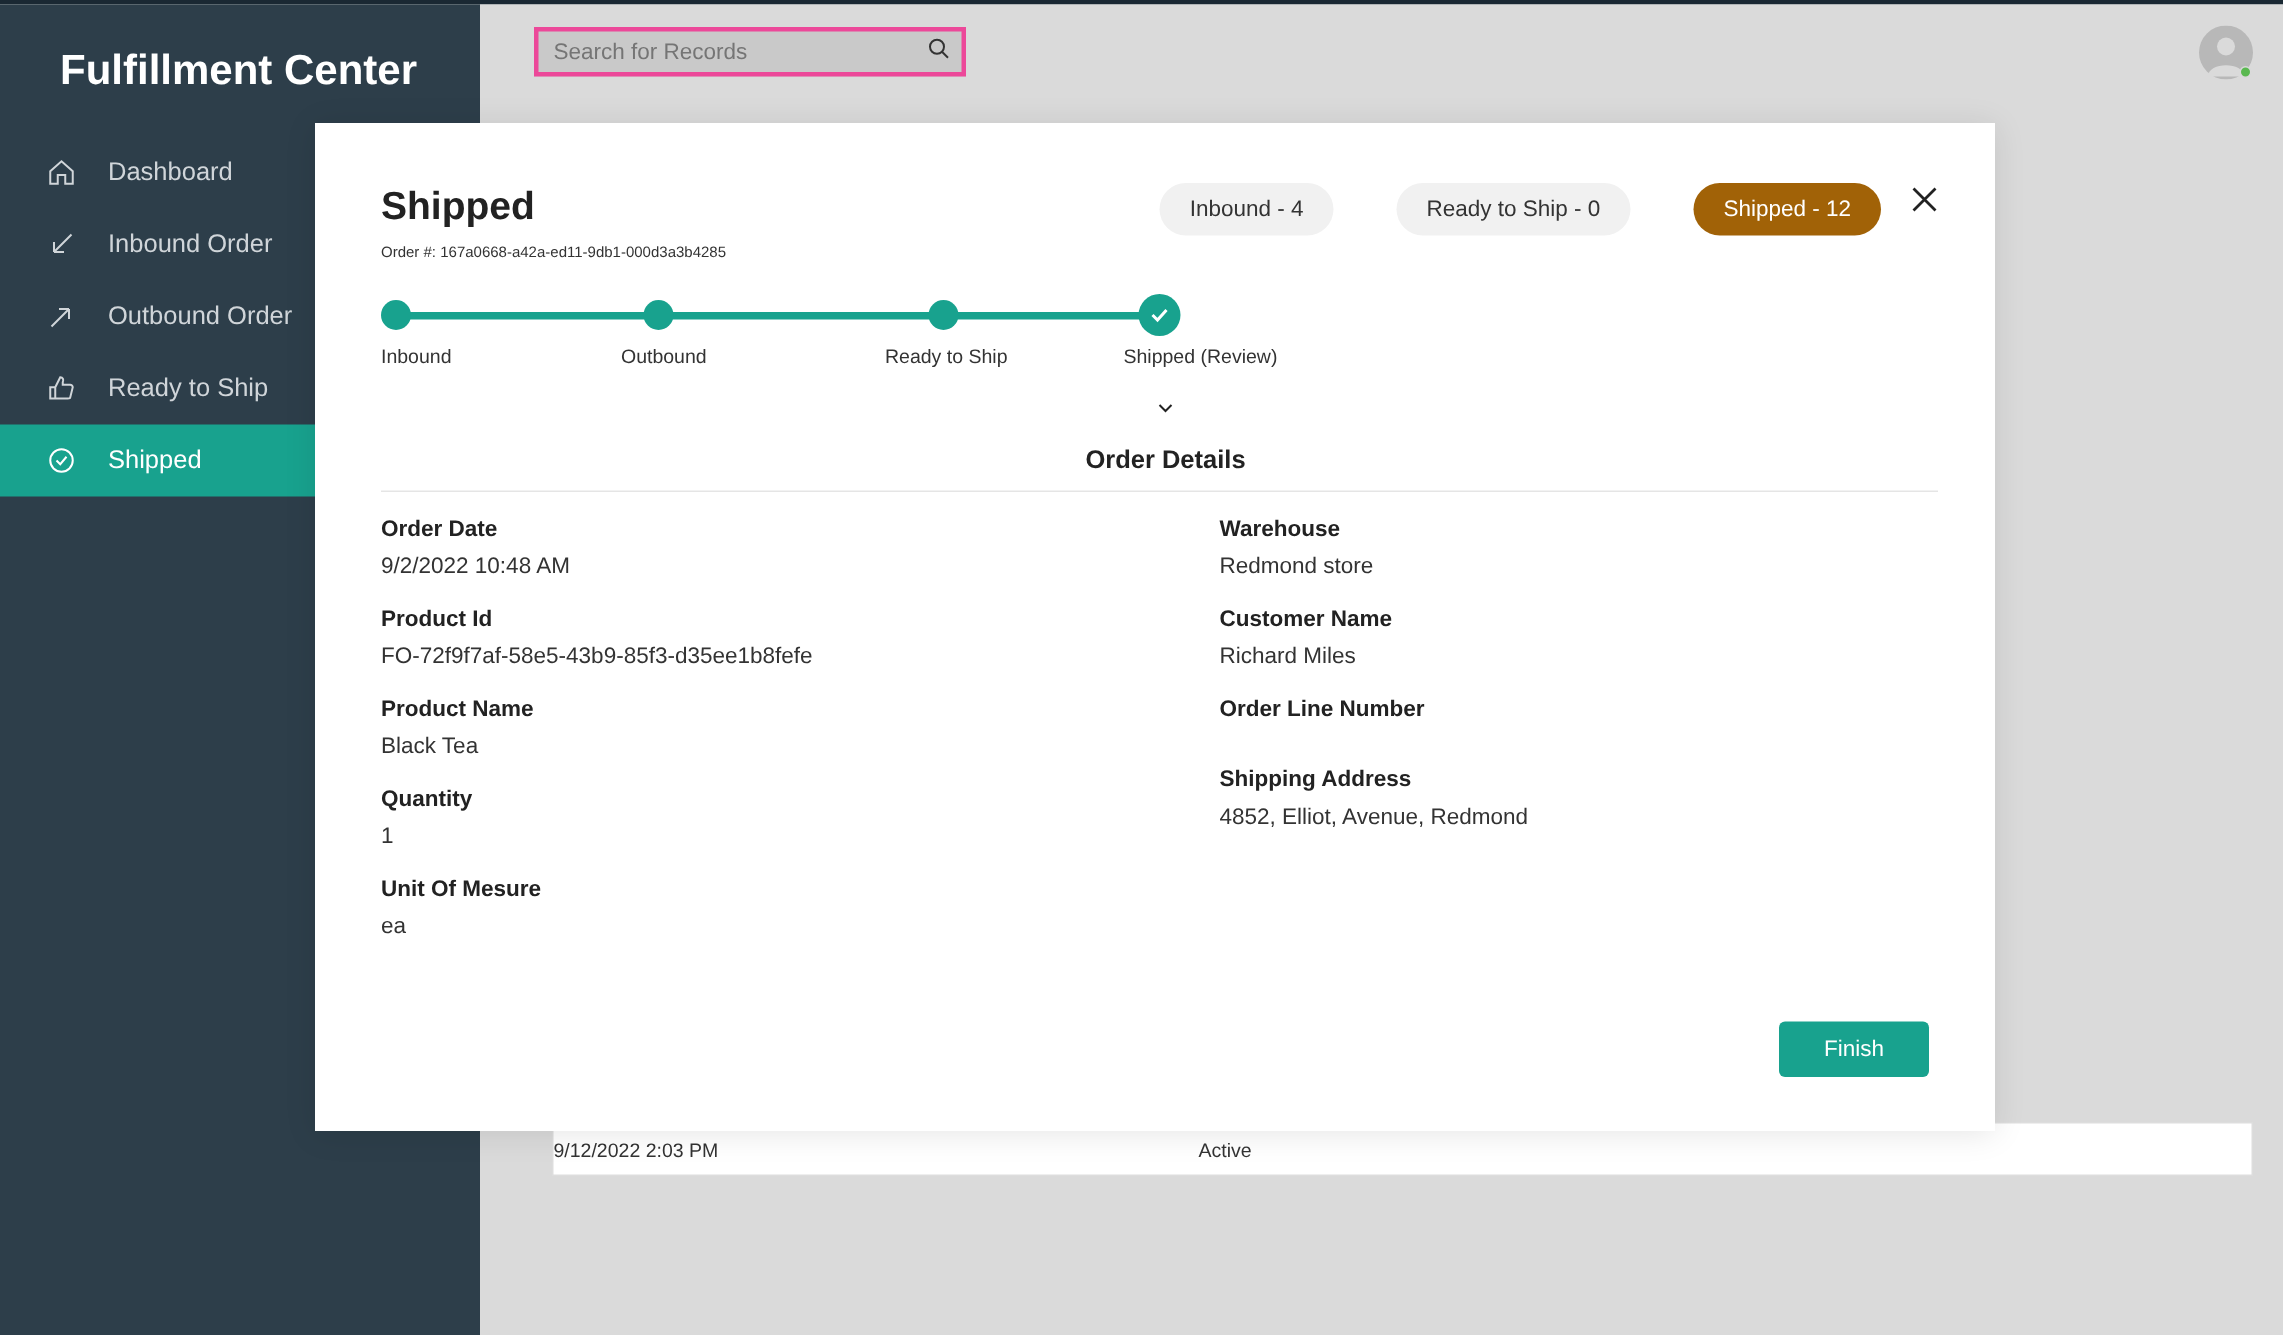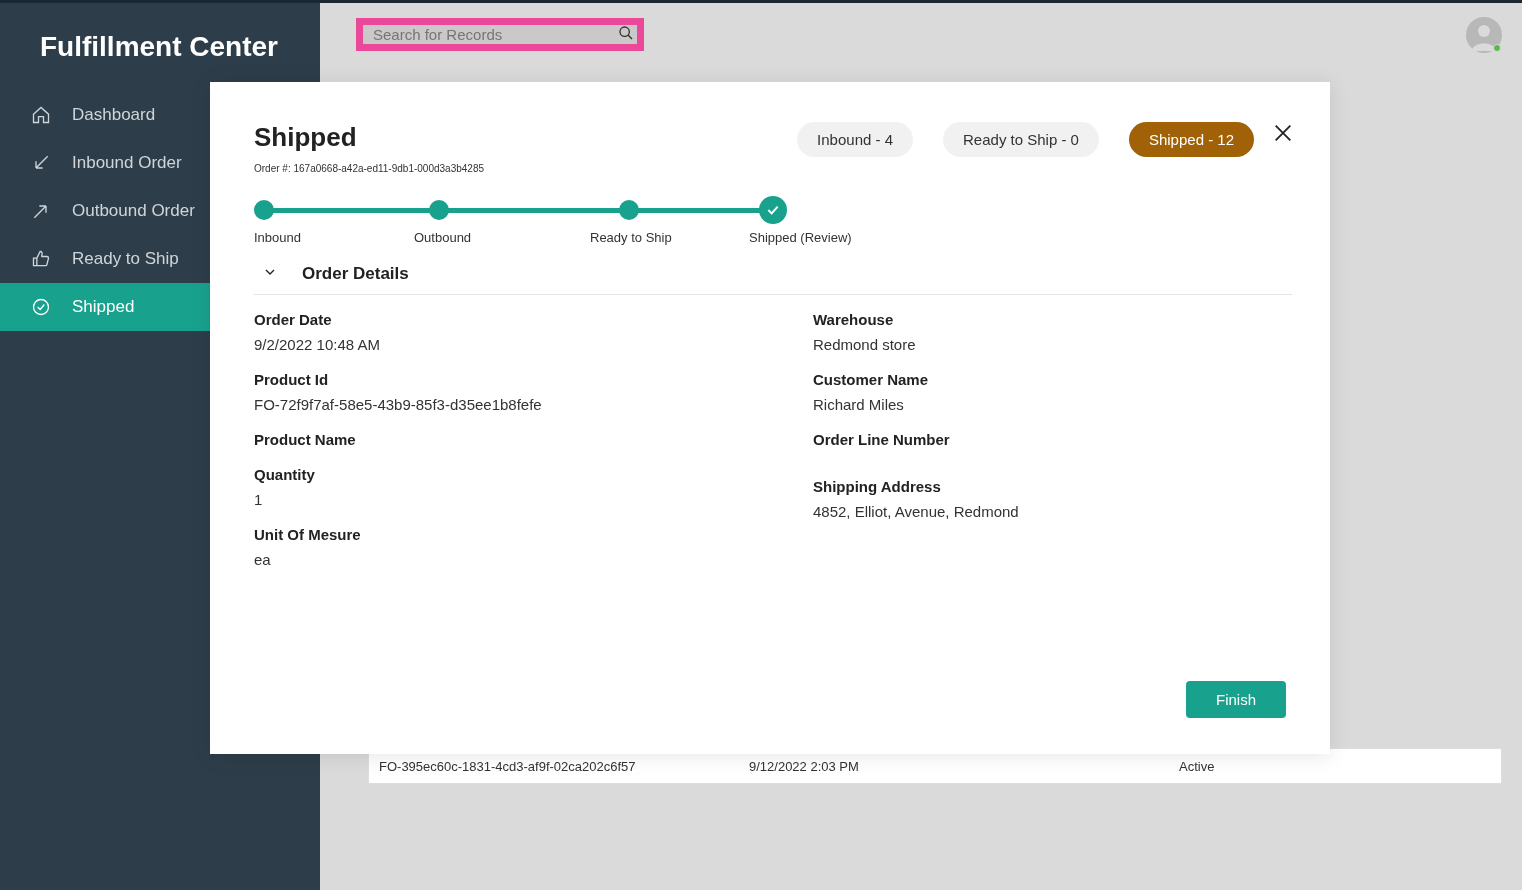--- a/index.html
+++ b/index.html
@@ -69,21 +69,21 @@
     .search-wrapper {
       position: relative;
       margin: 15px 0 0 36px;
       width: 288px;
     }
     .search-input {
       width: 100%;
       height: 33px;
       padding: 6px 36px 6px 10px;
       font-size: 15px;
-      border: 7px solid #ec4899;
+      border: 3px solid #ec4899;
       background: #c9c9c9;
       color: #555;
     }
     .search-icon {
       position: absolute;
       right: 10px;
       top: 50%;
       transform: translateY(-50%);
     }
     .avatar-icon {
@@ -146,21 +146,21 @@
     .modal-subtitle {
       font-size: 10px;
       color: #333;
       margin-bottom: 26px;
     }
     .pills {
       position: absolute;
       right: 38px;
       top: 0;
       display: flex;
-      gap: 30px;
+      gap: 42px;
       align-items: center;
     }
     .pill {
       padding: 9px 20px;
       border-radius: 20px;
       font-size: 15px;
       background: #f1f1f1;
       color: #333;
       cursor: pointer;
     }
@@ -201,24 +201,25 @@
     .stepper-label {
       position: absolute;
       top: 30px;
       font-size: 13px;
       color: #333;
       white-space: nowrap;
     }
     .section-header {
       display: flex;
       align-items: center;
-      gap: 24px;
+      gap: 12px;
       padding: 4px 0 10px 8px;
       border-bottom: 1px solid #e5e5e5;
       margin-bottom: 16px;
+      flex-direction: column;
     }
     .section-title {
       font-size: 17px;
       font-weight: 600;
       color: #222;
     }
     .details-grid {
       display: flex;
       gap: 80px;
     }
@@ -319,21 +320,20 @@
   <div class="avatar-icon">
     <svg width="36" height="36" viewBox="0 0 36 36">
         <circle cx="18" cy="18" r="18" fill="#b8b8b8"></circle>
         <circle cx="18" cy="14" r="6" fill="#dadada"></circle>
         <path d="M6 34 C6 24 30 24 30 34 Z" fill="#dadada"></path>
       </svg>
     <div class="online-dot"></div>
   </div>
 
   <div class="bg-table-row" style="top: 745px;">
-    <div class="bg-row-cell1">FO-395ec60c-1831-4cd3-af9f-02ca202c6f57</div>
     <div class="bg-row-cell2">9/12/2022 2:03 PM</div>
     <div class="bg-row-cell3">Active</div>
   </div>
 </div>
 
 <div class="modal">
   <div class="modal-close">
     <svg width="22" height="22" viewBox="0 0 24 24" fill="none" stroke="#222" stroke-width="2">
         <path d="M4 4 L20 20 M20 4 L4 20"></path>
       </svg>
@@ -381,20 +381,21 @@
       <div class="field">
           <div class="field-label">Order Date</div>
           <div class="field-value">9/2/2022 10:48 AM</div>
         </div>
       <div class="field">
           <div class="field-label">Product Id</div>
           <div class="field-value">FO-72f9f7af-58e5-43b9-85f3-d35ee1b8fefe</div>
         </div>
       <div class="field">
           <div class="field-label">Product Name</div>
+          <div class="field-value">Black Tea</div>
         </div>
       <div class="field">
           <div class="field-label">Quantity</div>
           <div class="field-value">1</div>
         </div>
       <div class="field">
           <div class="field-label">Unit Of Mesure</div>
           <div class="field-value">ea</div>
         </div>
     </div>

